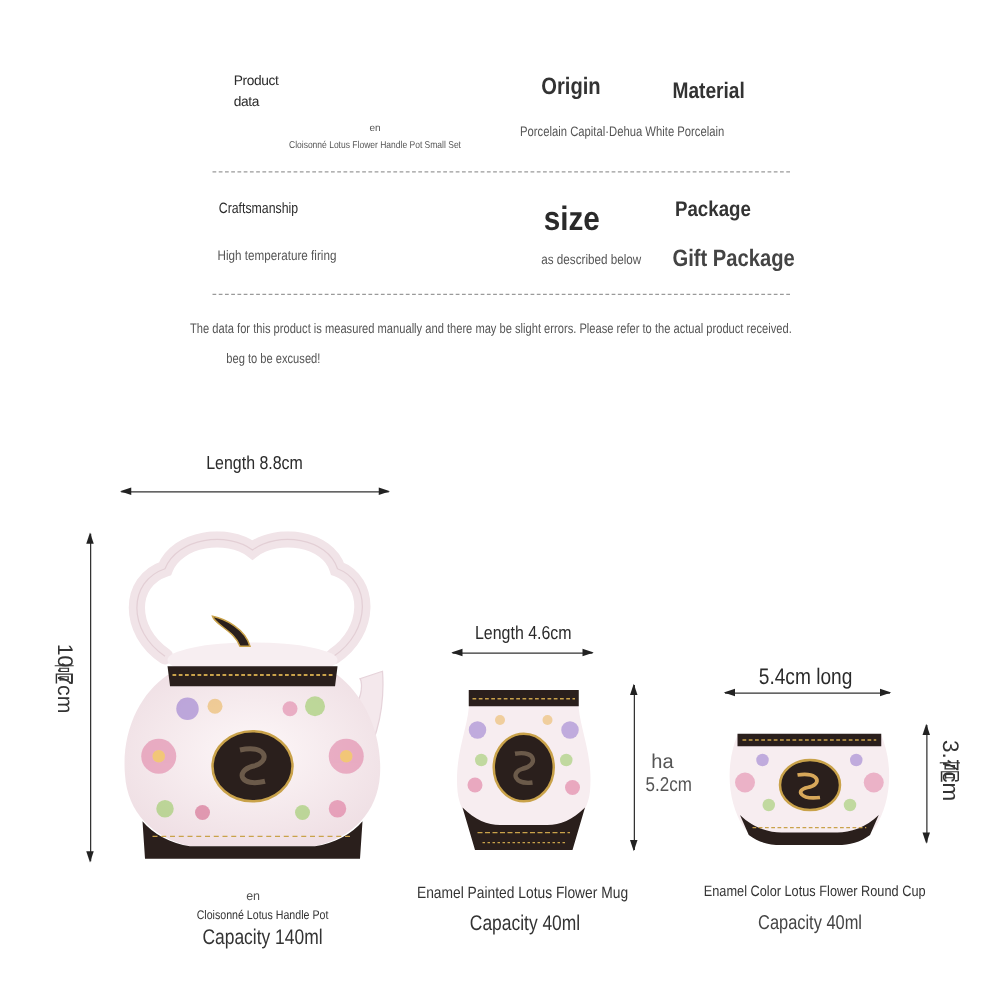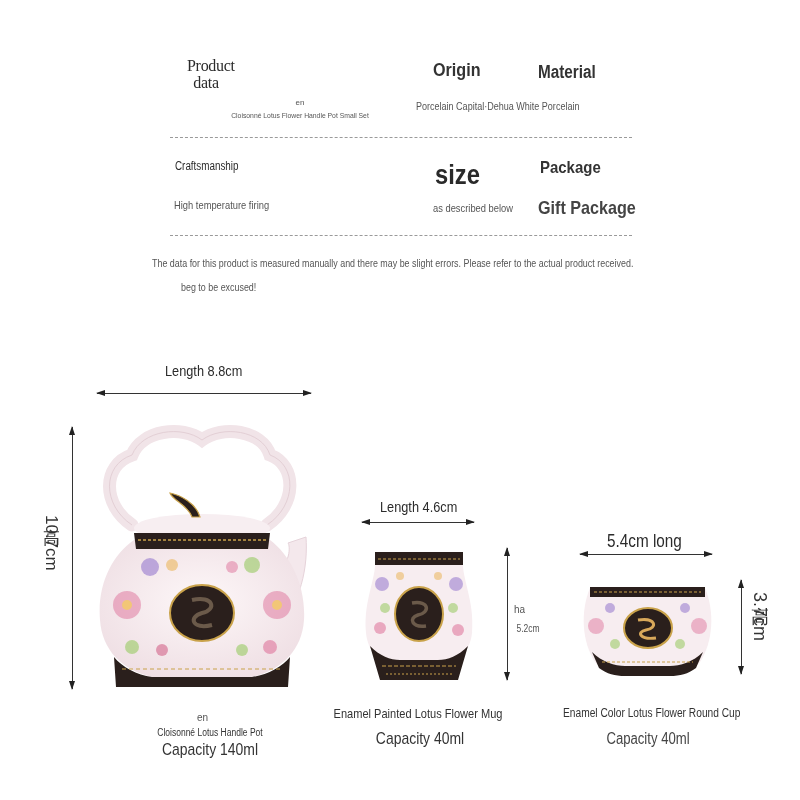--- a/index.html
+++ b/index.html
@@ -23,21 +23,21 @@
   .varrow::before { top: -1px; border-width: 0 3.5px 9px 3.5px; border-color: transparent transparent #222 transparent; }
   .varrow::after { bottom: -1px; border-width: 9px 3.5px 0 3.5px; border-color: #222 transparent transparent transparent; }
 
   .vtext { position: absolute; writing-mode: vertical-rl; font-size: 17px; color: #333; white-space: nowrap; }
   .caption { position: absolute; text-align: center; white-space: nowrap; }
 </style>
 </head>
 <body>
 
 <div>
-  <div class="abs cond lbl" style="left:187px;top:57px;font-size:16px;line-height:17px;text-align:center;width:38px;font-family:Liberation Serif, serif;">
+  <div class="abs cond lbl" style="left:187px;top:57px;font-size:11px;line-height:17px;text-align:left;width:38px;">
     <div>Product</div>
     <div>data</div>
   </div>
   <div class="abs val" style="left:210px;top:96px;width:180px;text-align:center;font-size:8px;line-height:13px;">
     <div>en</div>
     <div style="transform:scaleX(0.85);white-space:nowrap;">Cloisonné Lotus Flower Handle Pot Small Set</div>
   </div>
 
   <div class="abs lbl" style="left:433px;top:59px;font-size:19px;transform:scaleX(0.85);transform-origin:left top;font-weight:bold;color:#333;">Origin</div>
   <div class="abs val" style="left:416px;top:100px;font-size:11px;transform:scaleX(0.82);transform-origin:left top;white-space:nowrap;">Porcelain Capital·Dehua White Porcelain</div>
@@ -114,21 +114,21 @@
   <div class="caption val" style="left:180px;top:712px;width:45px;font-size:10px;">en</div>
   <div class="caption val" style="left:120px;top:727px;width:180px;font-size:10px;transform:scaleX(0.85);color:#333;">Cloisonné Lotus Handle Pot</div>
   <div class="caption lbl" style="left:130px;top:740px;width:160px;font-size:17px;transform:scaleX(0.82);color:#333;">Capacity 140ml</div>
 </div>
 
 <div>
   <div class="abs lbl" style="left:380px;top:498px;font-size:15px;transform:scaleX(0.85);transform-origin:left top;white-space:nowrap;">Length 4.6cm</div>
   <div class="harrow" style="left:362px;top:522px;width:112px;"></div>
 
   <div class="varrow" style="left:507px;top:548px;height:132px;"></div>
-  <div class="abs val" style="left:514px;top:600px;font-size:10px;line-height:19px;text-align:left;width:32px;">
+  <div class="abs val" style="left:514px;top:600px;font-size:16px;line-height:19px;text-align:center;width:32px;">
     <div>ha</div>
     <div style="transform:scaleX(0.85);">5.2cm</div>
   </div>
 
   <svg class="abs" style="left:360px;top:548px;" width="118" height="135" viewBox="0 0 118 135">
     <path d="M15 5 L 103 5 C 100 30, 115 50, 112 85 C 110 105, 95 115, 90 118 L 28 118 C 22 115, 8 105, 6 85 C 3 50, 18 30, 15 5 Z" fill="#f7edf0"></path>
     <rect x="15" y="4" width="88" height="13" fill="#2a1f1c"></rect>
     <path d="M18 11 L 100 11" stroke="#c9a24a" stroke-width="1.2" stroke-dasharray="3 2"></path>
     <g opacity="0.85">
       <circle cx="22" cy="36" r="7" fill="#9b7fd0" opacity="0.7"></circle>

